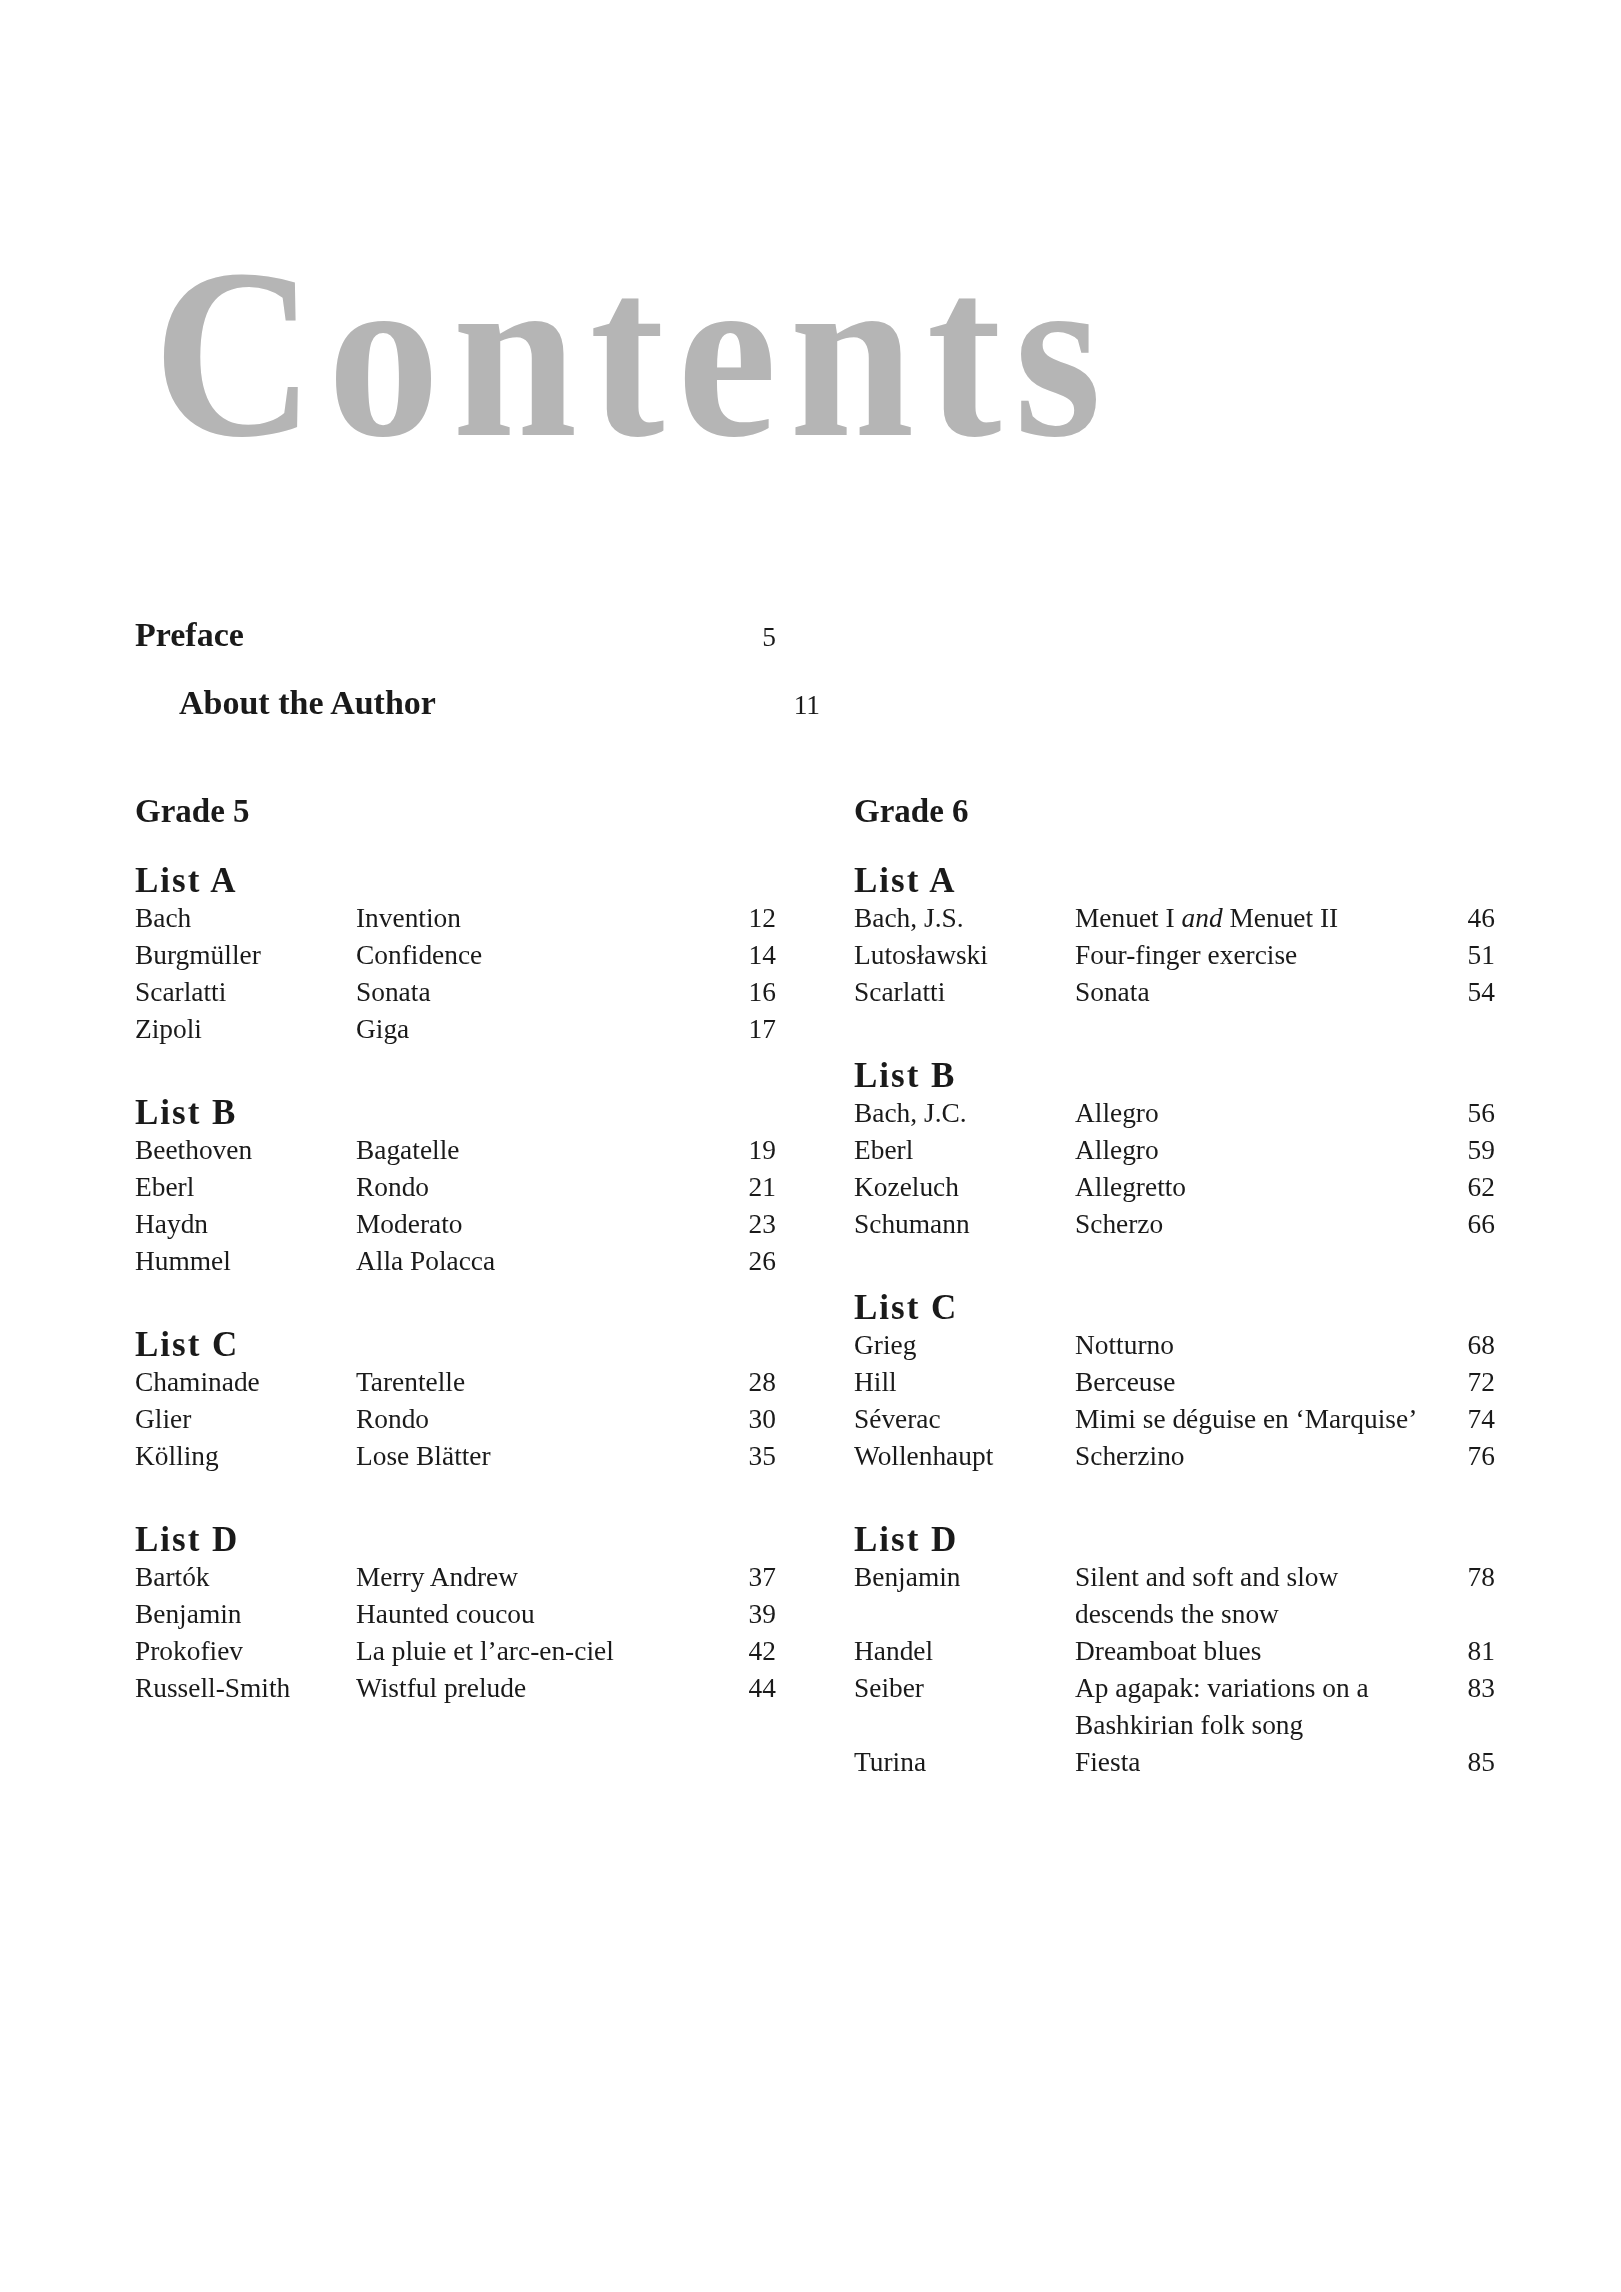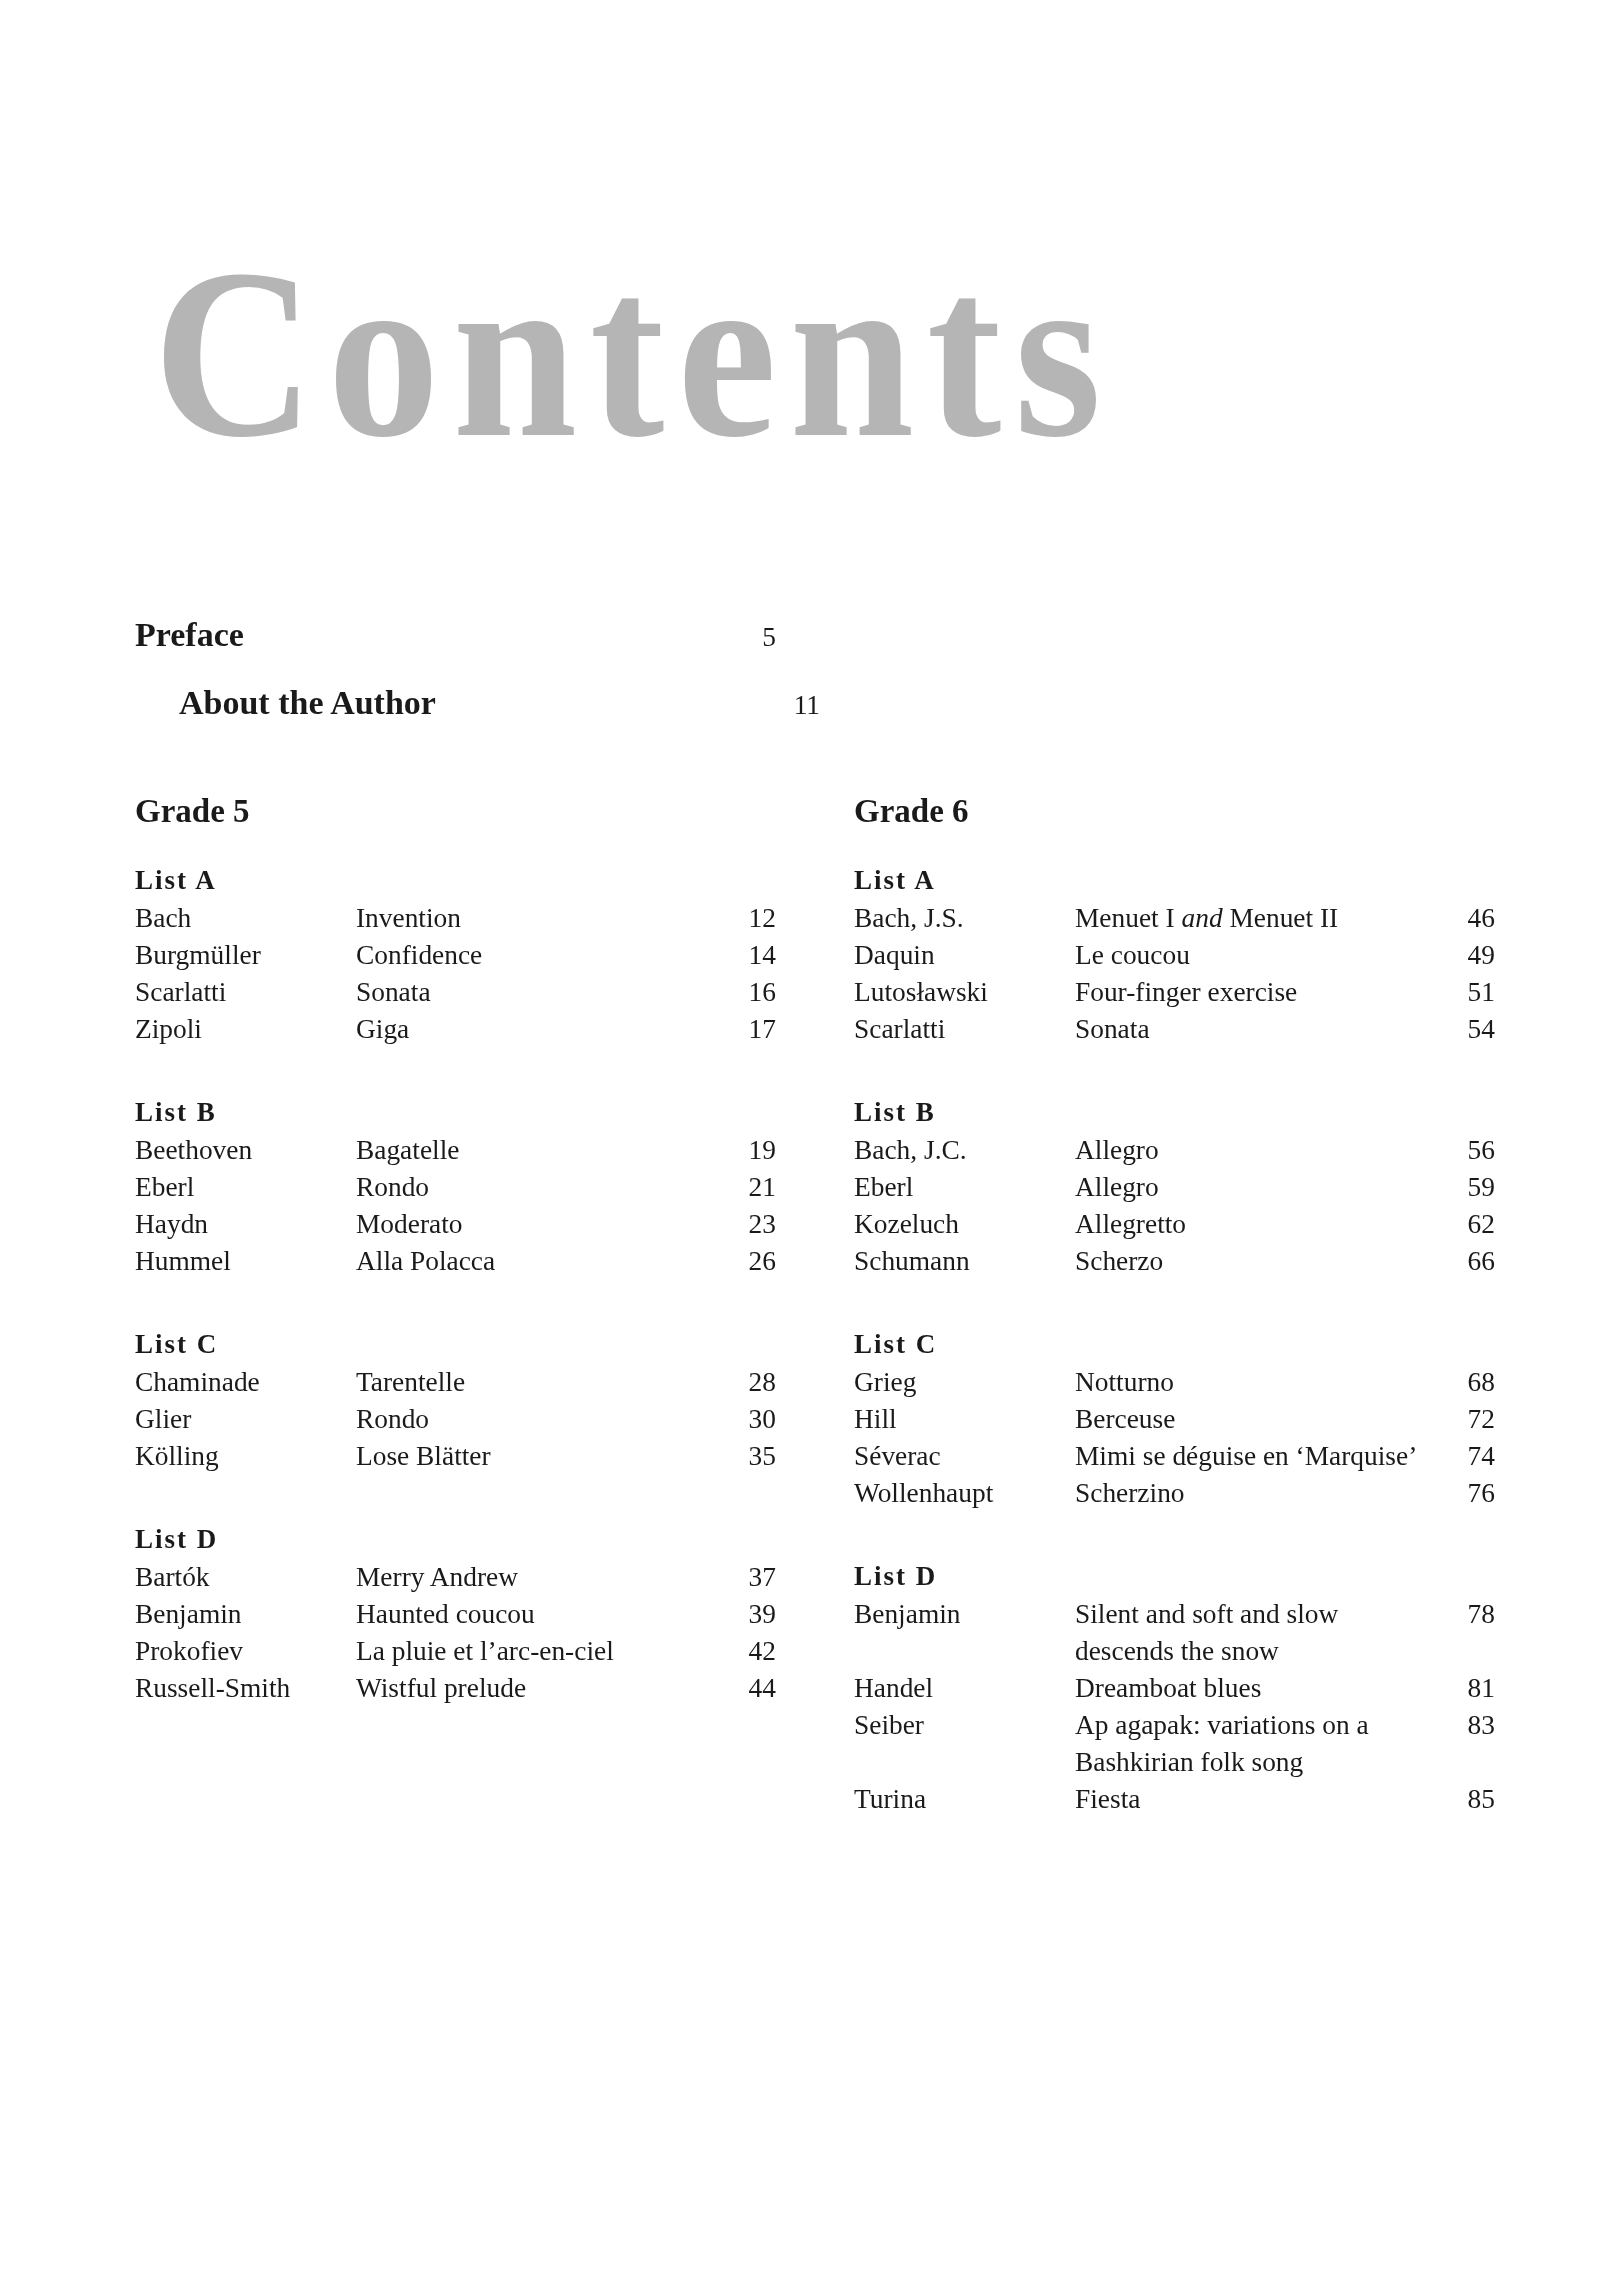--- a/index.html
+++ b/index.html
@@ -21,21 +21,21 @@
       display: flex; justify-content: space-between; align-items: baseline; gap: 14px;
     }
     .front-label { font-weight: bold; font-size: 34px; }
     .front-page { font-size: 27.4px; }
     .grade-col { position: absolute; top: 784px; width: 641px; }
     .grade-col.left { left: 135px; }
     .grade-col.right { left: 854px; }
     .grade-title { font-weight: bold; font-size: 33px; height: 71px; line-height: 55px; }
     .list-block { margin-bottom: 45px; }
     .list-title {
-      font-weight: bold; font-size: 27px; letter-spacing: 2px;
+      font-weight: bold; font-size: 35px; letter-spacing: 2px;
       height: 39px; line-height: 39px; margin-top: 5.9px;
     }
     .entry { display: flex; font-size: 27.4px; line-height: 37px; }
     .composer { width: 221px; flex: none; }
     .piece { flex: 1; white-space: pre-line; }
     .page { width: 59px; text-align: right; flex: none; }
     .piece i { font-style: italic; }
   </style>
 </head>
 <body>
@@ -150,25 +150,20 @@
   <div class="grade-title">Grade 6</div>
 
   <div class="list-block">
     <div class="list-title">List A</div>
     <div class="entry">
         <span class="composer">Bach, J.S.</span>
         <span class="piece"><span>Menuet I </span><i>and</i><span> Menuet II</span></span>
         <span class="page">46</span>
       </div>
     <div class="entry">
-        <span class="composer">Daquin</span>
-        <span class="piece">Le coucou</span>
-        <span class="page">49</span>
-      </div>
-    <div class="entry">
         <span class="composer">Lutosławski</span>
         <span class="piece">Four-finger exercise</span>
         <span class="page">51</span>
       </div>
     <div class="entry">
         <span class="composer">Scarlatti</span>
         <span class="piece">Sonata</span>
         <span class="page">54</span>
       </div>
   </div>

